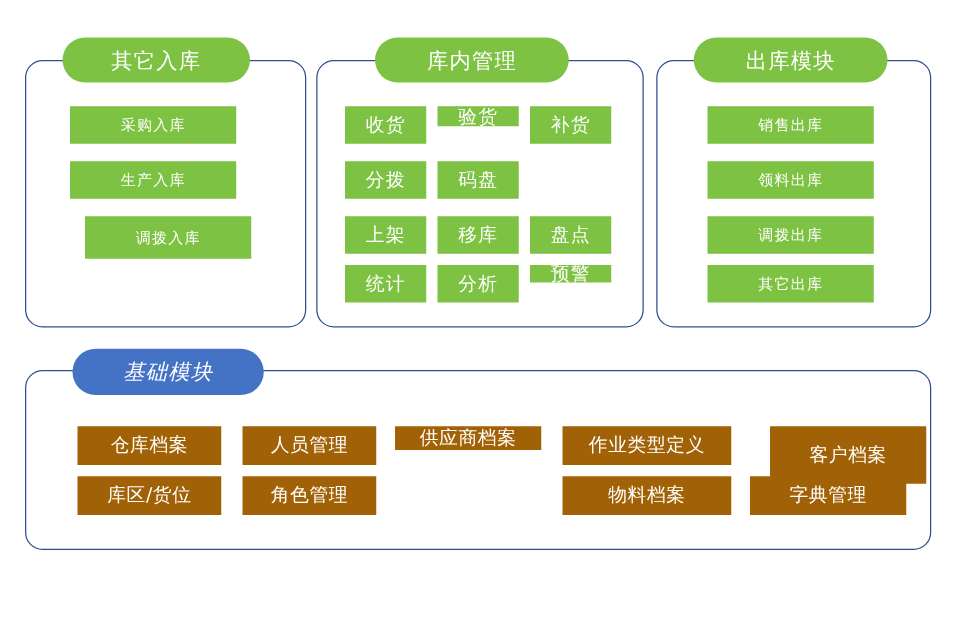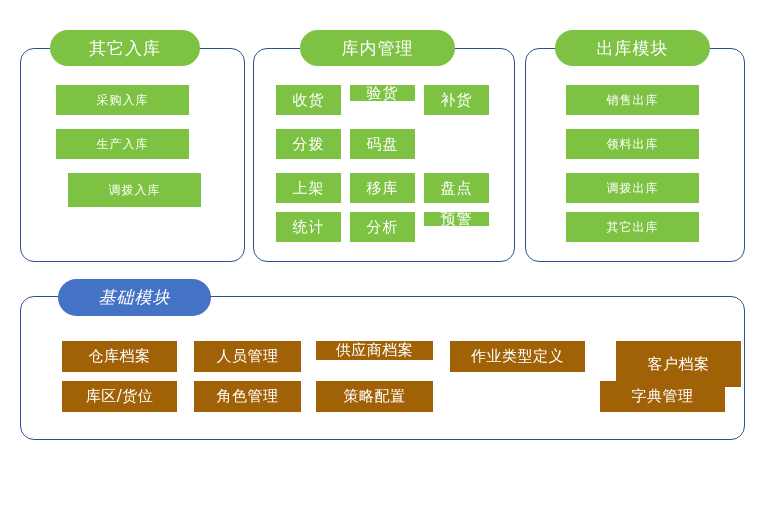--- a/index.html
+++ b/index.html
@@ -105,16 +105,16 @@
   <div class="pill blue" style="left:58px; top:279px; width:153px; height:37px;">基础模块</div>
 
   <div class="chip blue base" style="left:62px; top:341px; width:115px; height:31px;">仓库档案</div>
   <div class="chip blue base" style="left:194px; top:341px; width:107px; height:31px;">人员管理</div>
   <div class="chip blue base" style="left:316px; top:341px; width:117px; height:19px;">供应商档案</div>
   <div class="chip blue base" style="left:450px; top:341px; width:135px; height:31px;">作业类型定义</div>
   <div class="chip blue base" style="left:600px; top:341px; width:125px; height:46px;margin-left:16px;">客户档案</div>
 
   <div class="chip blue base" style="left:62px; top:381px; width:115px; height:31px;">库区/货位</div>
   <div class="chip blue base" style="left:194px; top:381px; width:107px; height:31px;">角色管理</div>
-  <div class="chip blue base" style="left:316px; top:381px; width:117px; height:31px;">策略配置</div>
+  <div class="chip blue base" style="left:450px; top:381px; width:135px; height:31px;">物料档案</div>
   <div class="chip blue base" style="left:600px; top:381px; width:125px; height:31px;">字典管理</div>
 
 </div>
 
 </body></html>

